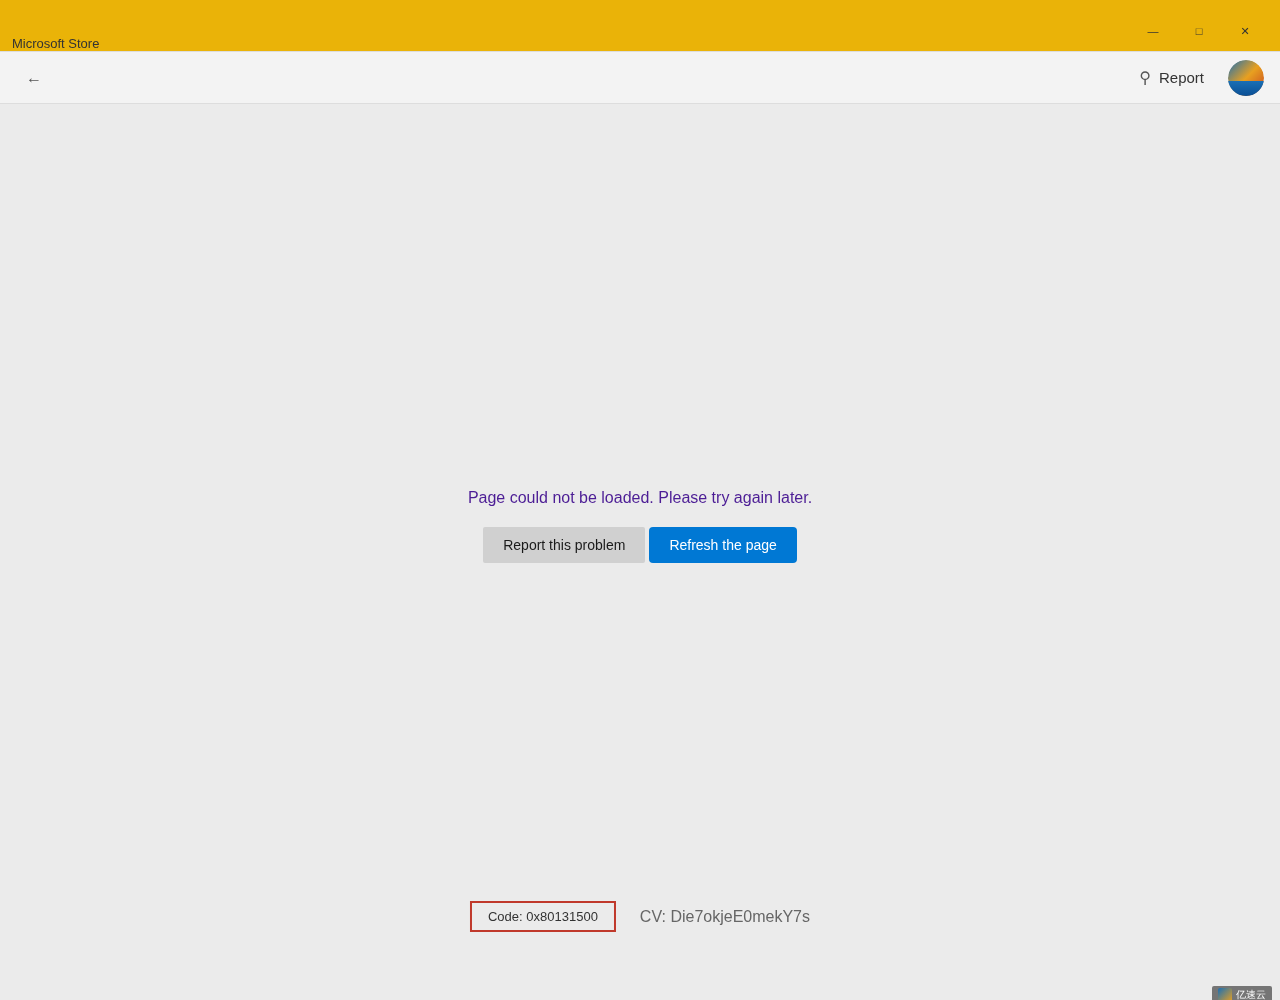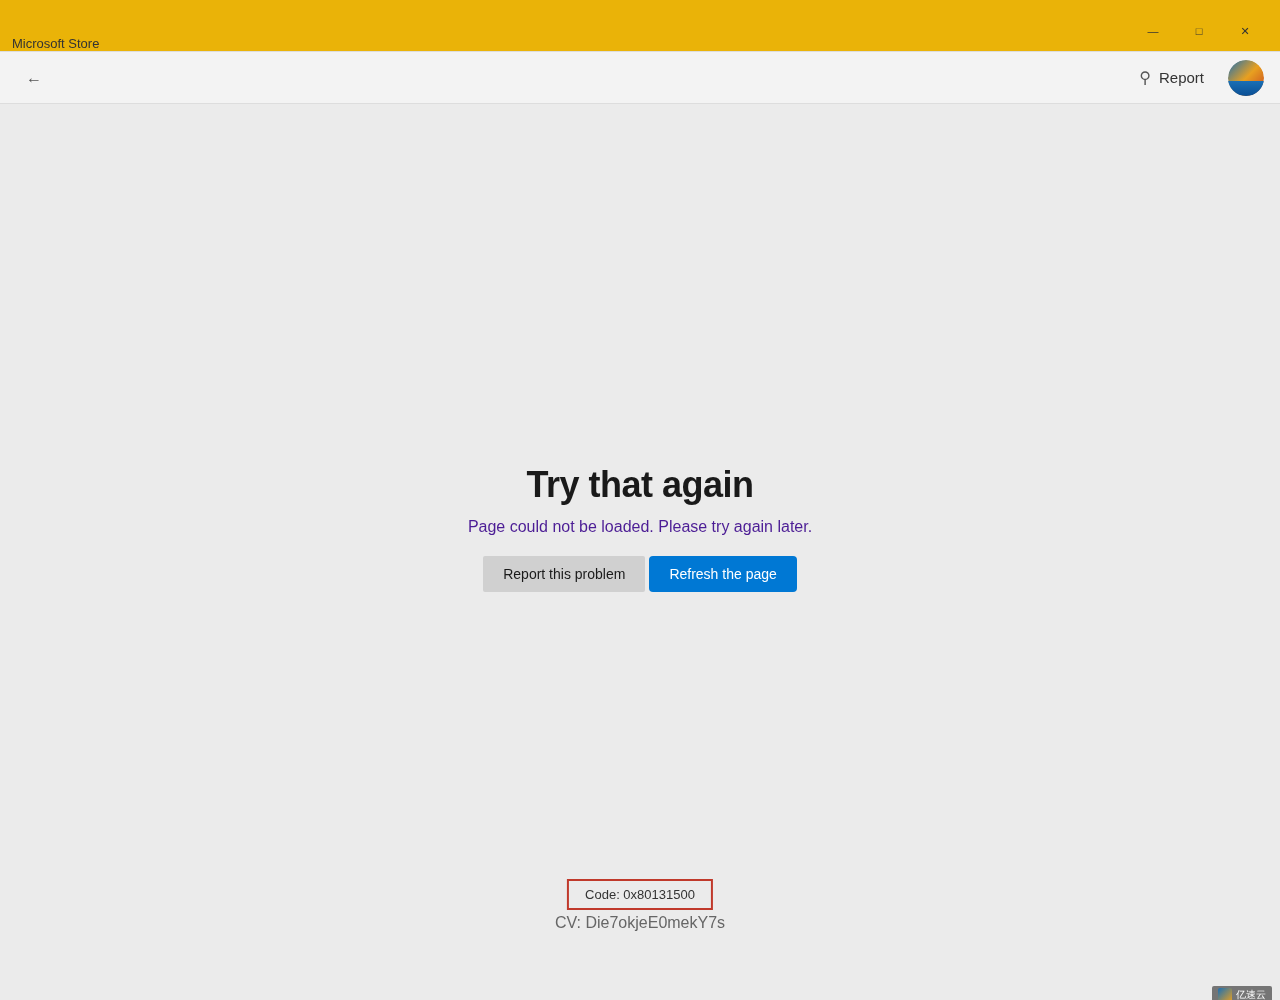--- a/index.html
+++ b/index.html
@@ -203,23 +203,22 @@
       font-family: 'Segoe UI', Arial, sans-serif;
     }
 
     
     .error-code-area {
       position: absolute;
       bottom: 80px;
       left: 50%;
       transform: translateX(-50%);
       display: flex;
-      flex-direction: column;
-      align-items: center;
-      gap: 4px;
+      align-items: center;
+      gap: 24px;
     }
 
     .error-code-box {
       border: 2px solid #c0392b;
       padding: 6px 16px;
       font-size: 13px;
       color: #333;
       background: transparent;
     }
 
@@ -275,21 +274,20 @@
       <span>Report</span>
     </button>
     <div class="avatar">
       <div class="avatar-inner"></div>
     </div>
   </div>
 </div>
 
 <div class="main-content">
   <div class="error-container">
-    <h1 class="error-title">Try that again</h1>
     <p class="error-subtitle">Page could not be loaded. Please try again later.</p>
     <div class="button-row">
       <button class="btn-report">Report this problem</button>
       <button class="btn-refresh">Refresh the page</button>
     </div>
   </div>
 
   <div class="error-code-area">
     <div class="error-code-box">
       <span>Code: 0x80131500</span>

